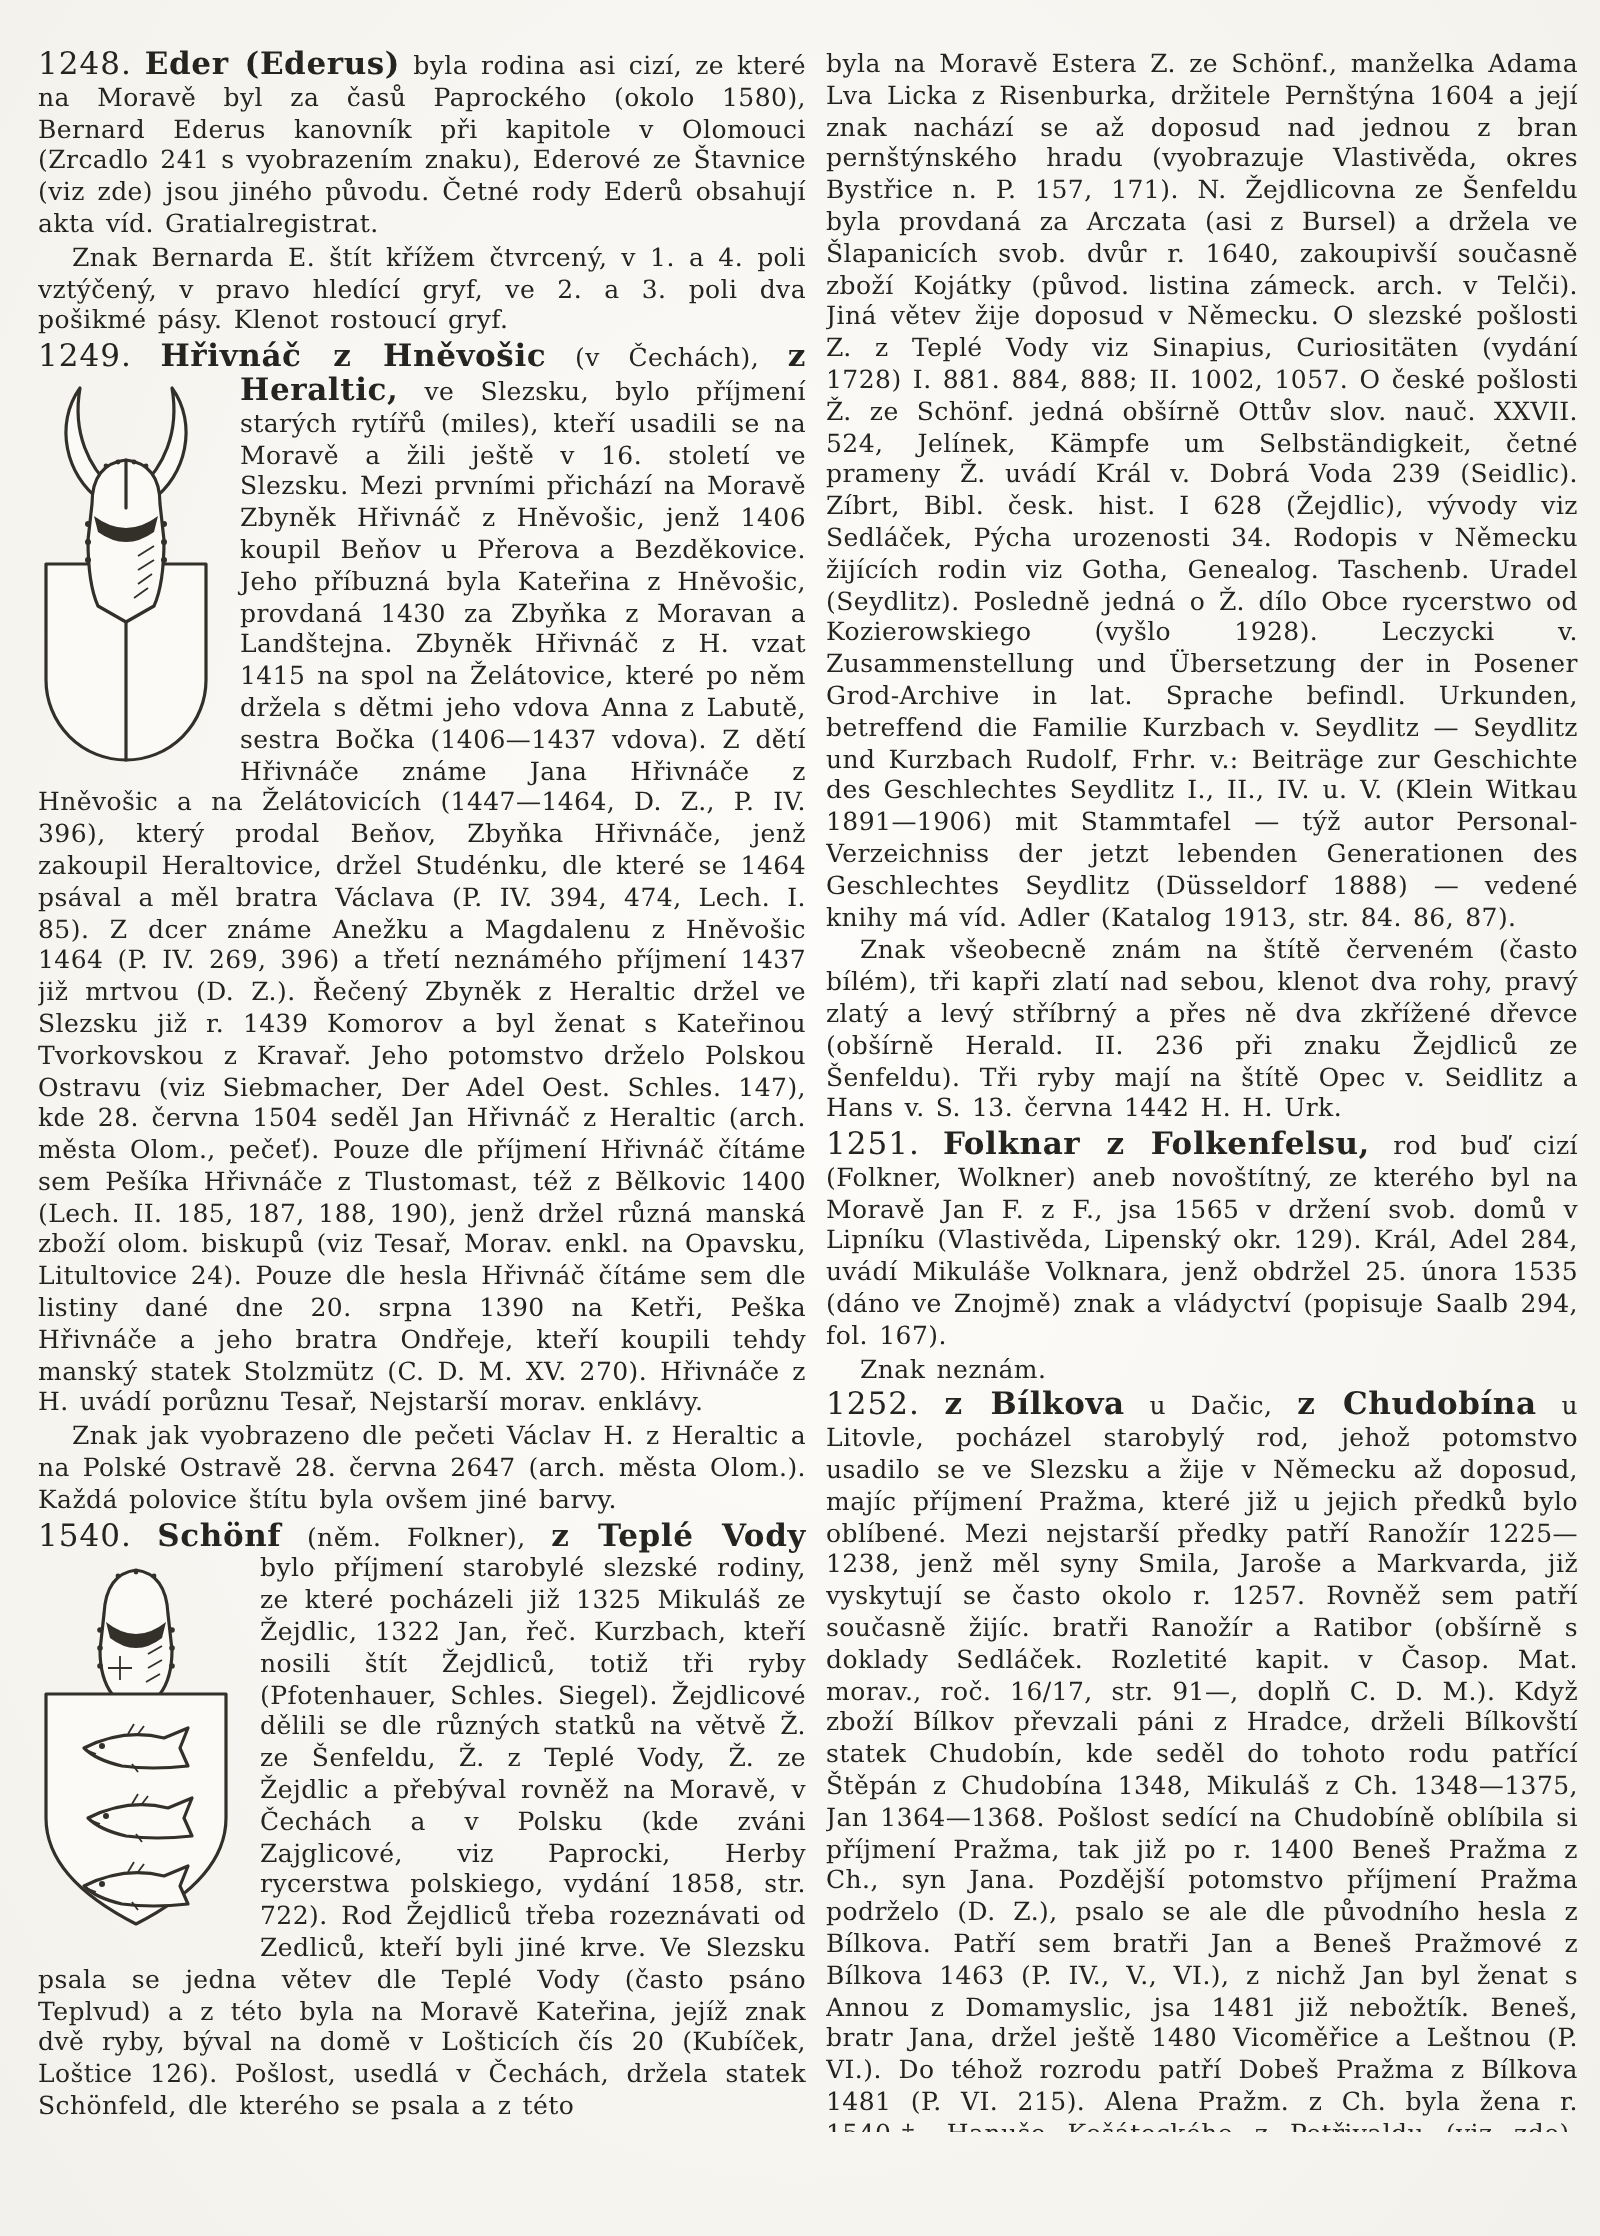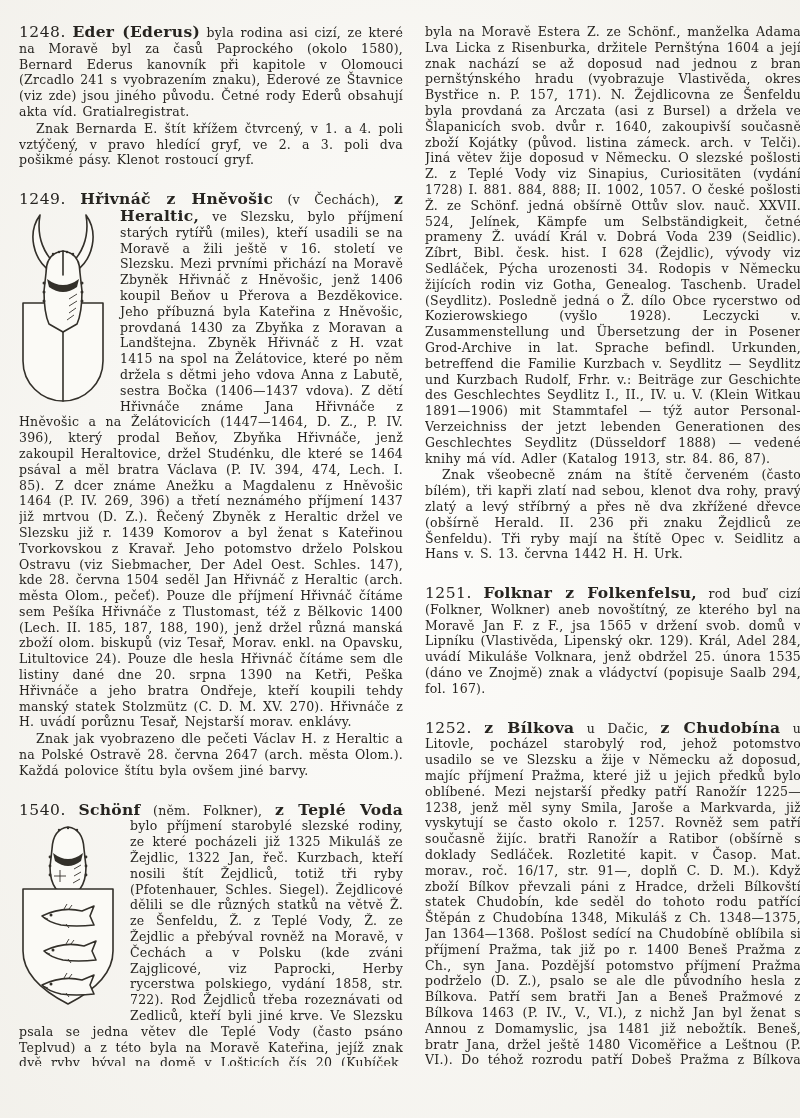--- a/index.html
+++ b/index.html
@@ -15,23 +15,23 @@
     radial-gradient(ellipse at 50% 45%, rgba(255,255,255,0.5), rgba(205,200,188,0.18) 98%),
     #fbfaf6; padding-left: 12px;}
   .col{
     position:absolute;top:24px;height:1042px;overflow:hidden;
     font-size:12.5px;line-height:15.8px;
     text-align:justify;
     letter-spacing:0.22px;word-spacing:1.4px;
     overflow-wrap:break-word;
   }
   .col-left{left:19px;width:384px;}
-  .col-right{left:425px;width:376px;}
+  .col-right{left:413px;width:376px;}
   p{margin:0;padding:0;}
-  .entry{margin-top:23px;}
+  .entry{margin-top:2px;}
   .entry:first-child{margin-top:0;}
   .enum{font-size:15.5px;letter-spacing:0.5px;}
   .etitle{font-size:15.5px;font-weight:bold;letter-spacing:0.3px;}
   .znak-p{text-indent:17px;margin-top:1px;}
   .znak-label{font-weight:normal;}
   .fig{float:left;margin:3px 13px 3px 0;}
   .spread{word-spacing:5.5px;}
   .pageno{
     position:absolute;left:0;top:1123px;width:100%;
     text-align:center;font-size:15px;letter-spacing:1.5px;
@@ -79,21 +79,21 @@
               <circle class="dark" cx="40" cy="41" r="1.2"></circle>
               <circle class="dark" cx="48" cy="41" r="1.2"></circle>
               <circle class="dark" cx="54" cy="43" r="1.2"></circle>
           </g>
         </svg>
         <span>ve Slezsku, bylo příjmení starých rytířů (miles), kteří usadili se na Moravě a žili ještě v 16. století ve Slezsku. Mezi prvními přichází na Moravě Zbyněk Hřivnáč z Hněvošic, jenž 1406 koupil Beňov u Přerova a Bezděkovice. Jeho příbuzná byla Kateřina z Hněvošic, provdaná 1430 za Zbyňka z Moravan a Landštejna. Zbyněk Hřivnáč z H. vzat 1415 na spol na Želátovice, které po něm držela s dětmi jeho vdova Anna z Labutě, sestra Bočka (1406—1437 vdova). Z dětí Hřivnáče známe Jana Hřivnáče z Hněvošic a na Želátovicích (1447—1464, D. Z., P. IV. 396), který prodal Beňov, Zbyňka Hřivnáče, jenž zakoupil Heraltovice, držel Studénku, dle které se 1464 psával a měl bratra Václava (P. IV. 394, 474, Lech. I. 85). Z dcer známe Anežku a Magdalenu z Hněvošic 1464 (P. IV. 269, 396) a třetí neznámého příjmení 1437 již mrtvou (D. Z.). Řečený Zbyněk z Heraltic držel ve Slezsku již r. 1439 Komorov a byl ženat s Kateřinou Tvorkovskou z Kravař. Jeho potomstvo drželo Polskou Ostravu (viz Siebmacher, Der Adel Oest. Schles. 147), kde 28. června 1504 seděl Jan Hřivnáč z Heraltic (arch. města Olom., pečeť). Pouze dle příjmení Hřivnáč čítáme sem Pešíka Hřivnáče z Tlustomast, též z Bělkovic 1400 (Lech. II. 185, 187, 188, 190), jenž držel různá manská zboží olom. biskupů (viz Tesař, Morav. enkl. na Opavsku, Litultovice 24). Pouze dle hesla Hřivnáč čítáme sem dle listiny dané dne 20. srpna 1390 na Ketři, Peška Hřivnáče a jeho bratra Ondřeje, kteří koupili tehdy manský statek Stolzmütz (C. D. M. XV. 270). Hřivnáče z H. uvádí porůznu Tesař, Nejstarší morav. enklávy.</span></p>
       <p class="znak-p"><span class="znak-label">Znak</span> <span>jak vyobrazeno dle pečeti Václav H. z Heraltic a na Polské Ostravě 28. června 2647 (arch. města Olom.). Každá polovice štítu byla ovšem jiné barvy.</span></p>
     </div>
 
     <div class="entry">
-      <p><span class="spread"><span class="enum">1540.</span> <span class="etitle">Schönf</span> <span>(něm. Folkner),</span> <span class="etitle">z Teplé Voda</span></span>
+      <p><span class="spread"><span class="enum">1540.</span> <span class="etitle">Schönf</span> <span>(něm. Folkner),</span> <span class="etitle">z Teplé Vody</span></span>
         <svg class="fig" width="98" height="188" viewBox="0 0 98 188" aria-hidden="true">
           <defs>
             <g id="fishg">
               <path class="ink paper" d="M8 0 Q28 -10 48 -5 L60 -10 L56 0 L60 9 Q42 11 27 9 Q14 6 8 0 Z"></path>
               <circle class="dark" cx="17" cy="-1" r="1.5"></circle>
               <path class="thin" d="M30 -7 L33 -12 M35 -7 L38 -11 M32 8 L35 12 M9 1 L14 3"></path>
             </g>
           </defs>
           <g>
             <path class="ink paper" d="M33 28 Q34 8 49 6 Q64 8 65 28 L67 46 Q67 60 61 68 L49 75 L37 68 Q31 60 31 46 Z"></path>
@@ -124,20 +124,21 @@
 
   <div class="col col-right">
 
     <div>
       <p><span>byla na Moravě Estera Z. ze Schönf., manželka Adama Lva Licka z Risenburka, držitele Pernštýna 1604 a její znak nachází se až doposud nad jednou z bran pernštýnského hradu (vyobrazuje Vlastivěda, okres Bystřice n. P. 157, 171). N. Žejdlicovna ze Šenfeldu byla provdaná za Arczata (asi z Bursel) a držela ve Šlapanicích svob. dvůr r. 1640, zakoupivší současně zboží Kojátky (původ. listina zámeck. arch. v Telči). Jiná větev žije doposud v Německu. O slezské pošlosti Z. z Teplé Vody viz Sinapius, Curiositäten (vydání 1728) I. 881. 884, 888; II. 1002, 1057. O české pošlosti Ž. ze Schönf. jedná obšírně Ottův slov. nauč. XXVII. 524, Jelínek, Kämpfe um Selbständigkeit, četné prameny Ž. uvádí Král v. Dobrá Voda 239 (Seidlic). Zíbrt, Bibl. česk. hist. I 628 (Žejdlic), vývody viz Sedláček, Pýcha urozenosti 34. Rodopis v Německu žijících rodin viz Gotha, Genealog. Taschenb. Uradel (Seydlitz). Posledně jedná o Ž. dílo Obce rycerstwo od Kozierowskiego (vyšlo 1928). Leczycki v. Zusammenstellung und Übersetzung der in Posener Grod-Archive in lat. Sprache befindl. Urkunden, betreffend die Familie Kurzbach v. Seydlitz — Seydlitz und Kurzbach Rudolf, Frhr. v.: Beiträge zur Geschichte des Geschlechtes Seydlitz I., II., IV. u. V. (Klein Witkau 1891—1906) mit Stammtafel — týž autor Personal-Verzeichniss der jetzt lebenden Generationen des Geschlechtes Seydlitz (Düsseldorf 1888) — vedené knihy má víd. Adler (Katalog 1913, str. 84. 86, 87).</span></p>
       <p class="znak-p"><span class="znak-label">Znak</span> <span>všeobecně znám na štítě červeném (často bílém), tři kapři zlatí nad sebou, klenot dva rohy, pravý zlatý a levý stříbrný a přes ně dva zkřížené dřevce (obšírně Herald. II. 236 při znaku Žejdliců ze Šenfeldu). Tři ryby mají na štítě Opec v. Seidlitz a Hans v. S. 13. června 1442 H. H. Urk.</span></p>
     </div>
 
     <div class="entry">
       <p><span class="enum">1251.</span> <span class="etitle">Folknar z Folkenfelsu,</span> <span>rod buď cizí (Folkner, Wolkner) aneb novoštítný, ze kterého byl na Moravě Jan F. z F., jsa 1565 v držení svob. domů v Lipníku (Vlastivěda, Lipenský okr. 129). Král, Adel 284, uvádí Mikuláše Volknara, jenž obdržel 25. února 1535 (dáno ve Znojmě) znak a vládyctví (popisuje Saalb 294, fol. 167).</span></p>
+      <p class="znak-p"><span class="znak-label">Znak</span> <span>neznám.</span></p>
     </div>
 
     <div class="entry">
       <p><span class="enum">1252.</span> <span class="etitle">z Bílkova</span> <span>u Dačic,</span> <span class="etitle">z Chudobína</span> <span>u Litovle,</span> <span>pocházel starobylý rod, jehož potomstvo usadilo se ve Slezsku a žije v Německu až doposud, majíc příjmení Pražma, které již u jejich předků bylo oblíbené. Mezi nejstarší předky patří Ranožír 1225—1238, jenž měl syny Smila, Jaroše a Markvarda, již vyskytují se často okolo r. 1257. Rovněž sem patří současně žijíc. bratři Ranožír a Ratibor (obšírně s doklady Sedláček. Rozletité kapit. v Časop. Mat. morav., roč. 16/17, str. 91—, doplň C. D. M.). Když zboží Bílkov převzali páni z Hradce, drželi Bílkovští statek Chudobín, kde seděl do tohoto rodu patřící Štěpán z Chudobína 1348, Mikuláš z Ch. 1348—1375, Jan 1364—1368. Pošlost sedící na Chudobíně oblíbila si příjmení Pražma, tak již po r. 1400 Beneš Pražma z Ch., syn Jana. Pozdější potomstvo příjmení Pražma podrželo (D. Z.), psalo se ale dle původního hesla z Bílkova. Patří sem bratři Jan a Beneš Pražmové z Bílkova 1463 (P. IV., V., VI.), z nichž Jan byl ženat s Annou z Domamyslic, jsa 1481 již nebožtík. Beneš, bratr Jana, držel ještě 1480 Vicoměřice a Leštnou (P. VI.). Do téhož rozrodu patří Dobeš Pražma z Bílkova 1481 (P. VI. 215). Alena Pražm. z Ch. byla žena r. 1540† Hanuše Košáteckého z Petřivaldu (viz zde). Řečení Pražmové, kteří drželi</span></p>
     </div>
 
   </div>
 
   <div class="pageno">347</div>
 

